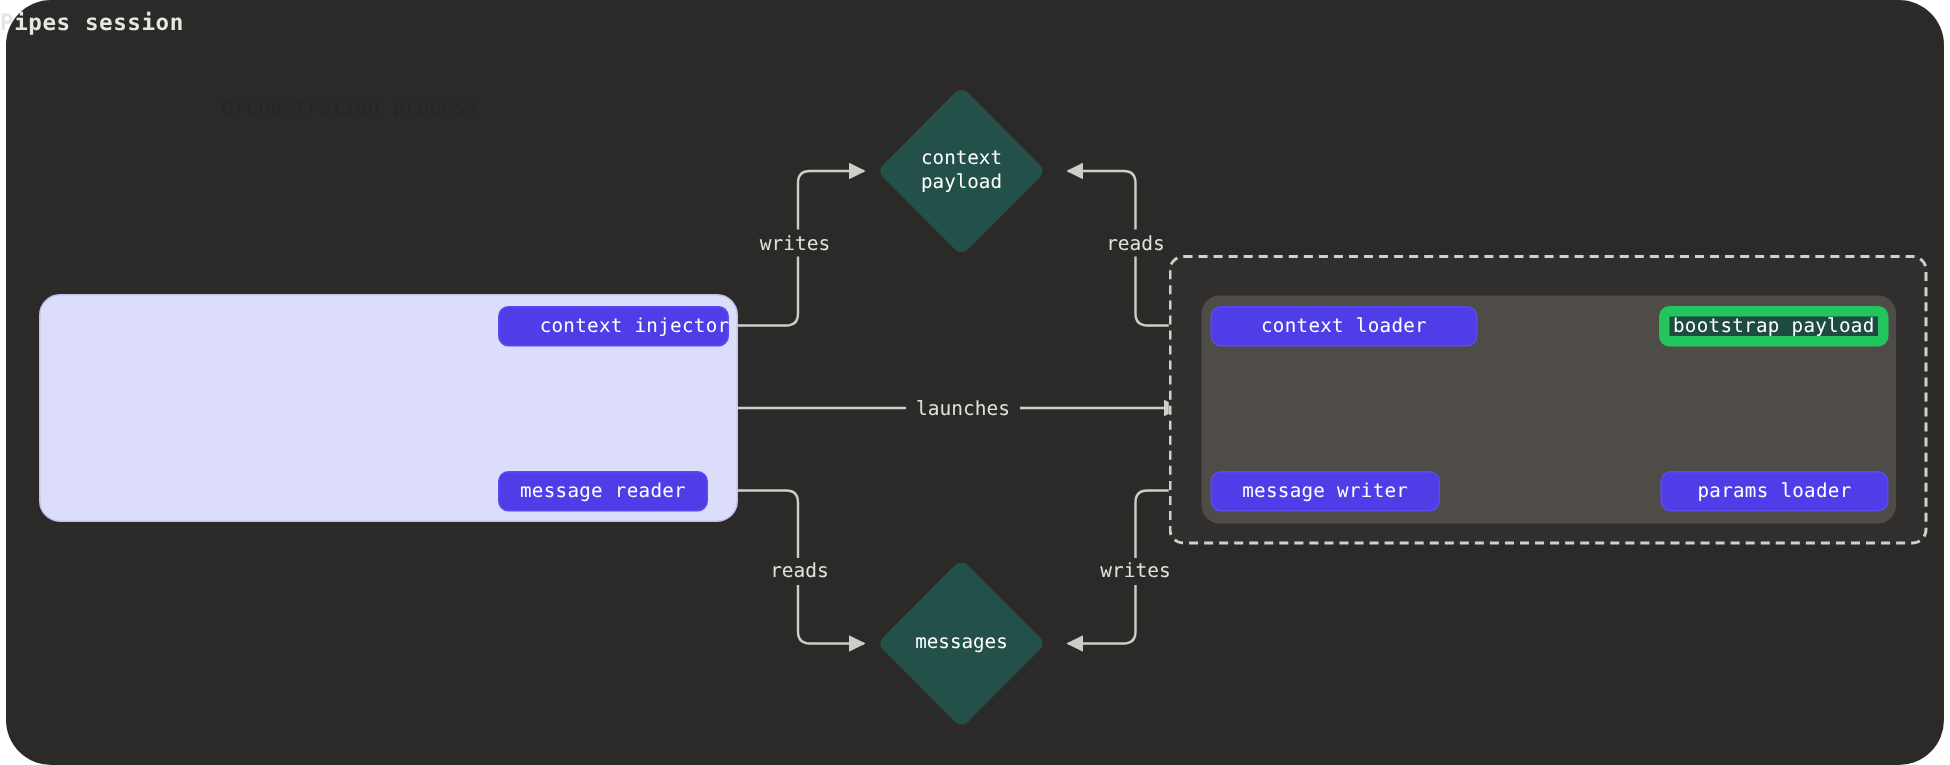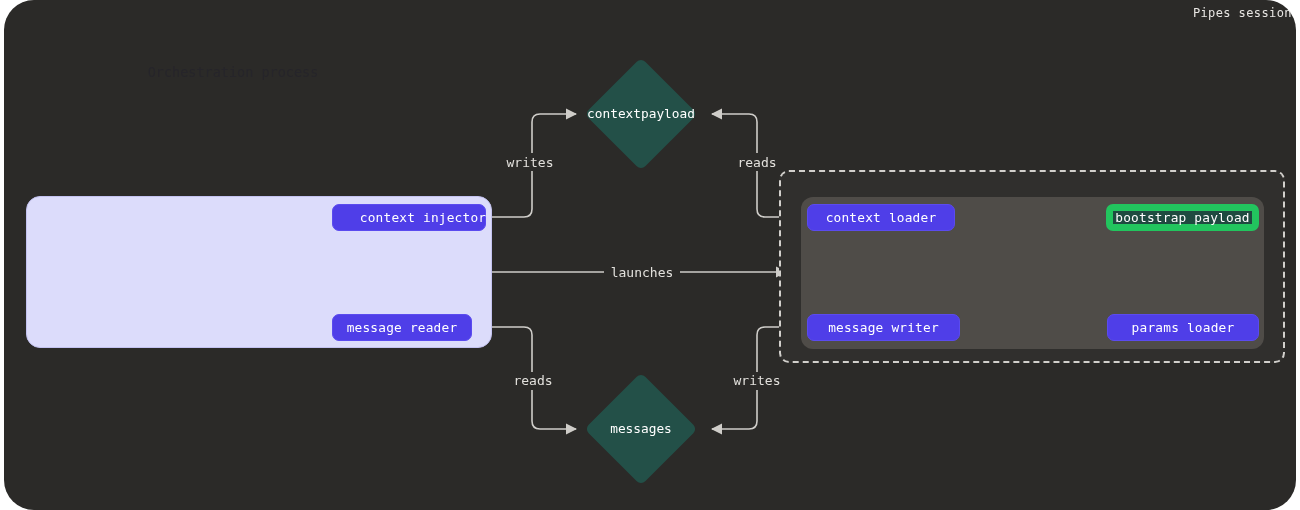--- a/index.html
+++ b/index.html
@@ -30,25 +30,26 @@
     background: #2b2a28;
     border-radius: 30px;
     box-sizing: border-box;
   }
 
   .session-title {
     position: absolute;
     left: 0;
     top: 6px;
     width: 1292px;
-    text-align: right;
+    text-align: left;
     color: #e8e6e3;
-    font-size: 12px;
+    font-size: 15px;
     letter-spacing: 0.4px;
     white-space: pre;
+    font-weight: bold;
   }
 
   
   #edges {
     position: absolute;
     left: 0;
     top: 0;
     width: 1300px;
     height: 510px;
     pointer-events: none;
@@ -177,21 +178,21 @@
     transform: rotate(45deg);
     border-radius: 6px;
   }
   .diamond-text {
     position: absolute;
     left: 0;
     top: 0;
     width: 100%;
     height: 100%;
     display: flex;
-    flex-direction: row;
+    flex-direction: column;
     align-items: center;
     justify-content: center;
     color: #ffffff;
     font-size: 12.8px;
     line-height: 16px;
     white-space: pre;
     text-align: center;
   }
 </style>
 </head>
@@ -266,21 +267,21 @@
   </div>
 
   <div class="chip purple" style="left:332px; top:314px; width:140px;">
     <span>message reader</span>
   </div>
 
   <div class="ext-env"></div>
 
   <div class="ext-proc"></div>
 
-  <div class="chip purple" style="left:807px; top:204px; width:148px;">
+  <div class="chip purple" style="left:807px; top:204px; width:178px;">
     <span>context loader</span>
   </div>
 
   <div class="chip purple" style="left:807px; top:314px; width:153px;">
     <span>message writer</span>
   </div>
 
   <div class="chip purple" style="left:1107px; top:314px; width:152px;">
     <span>params loader</span>
   </div>

